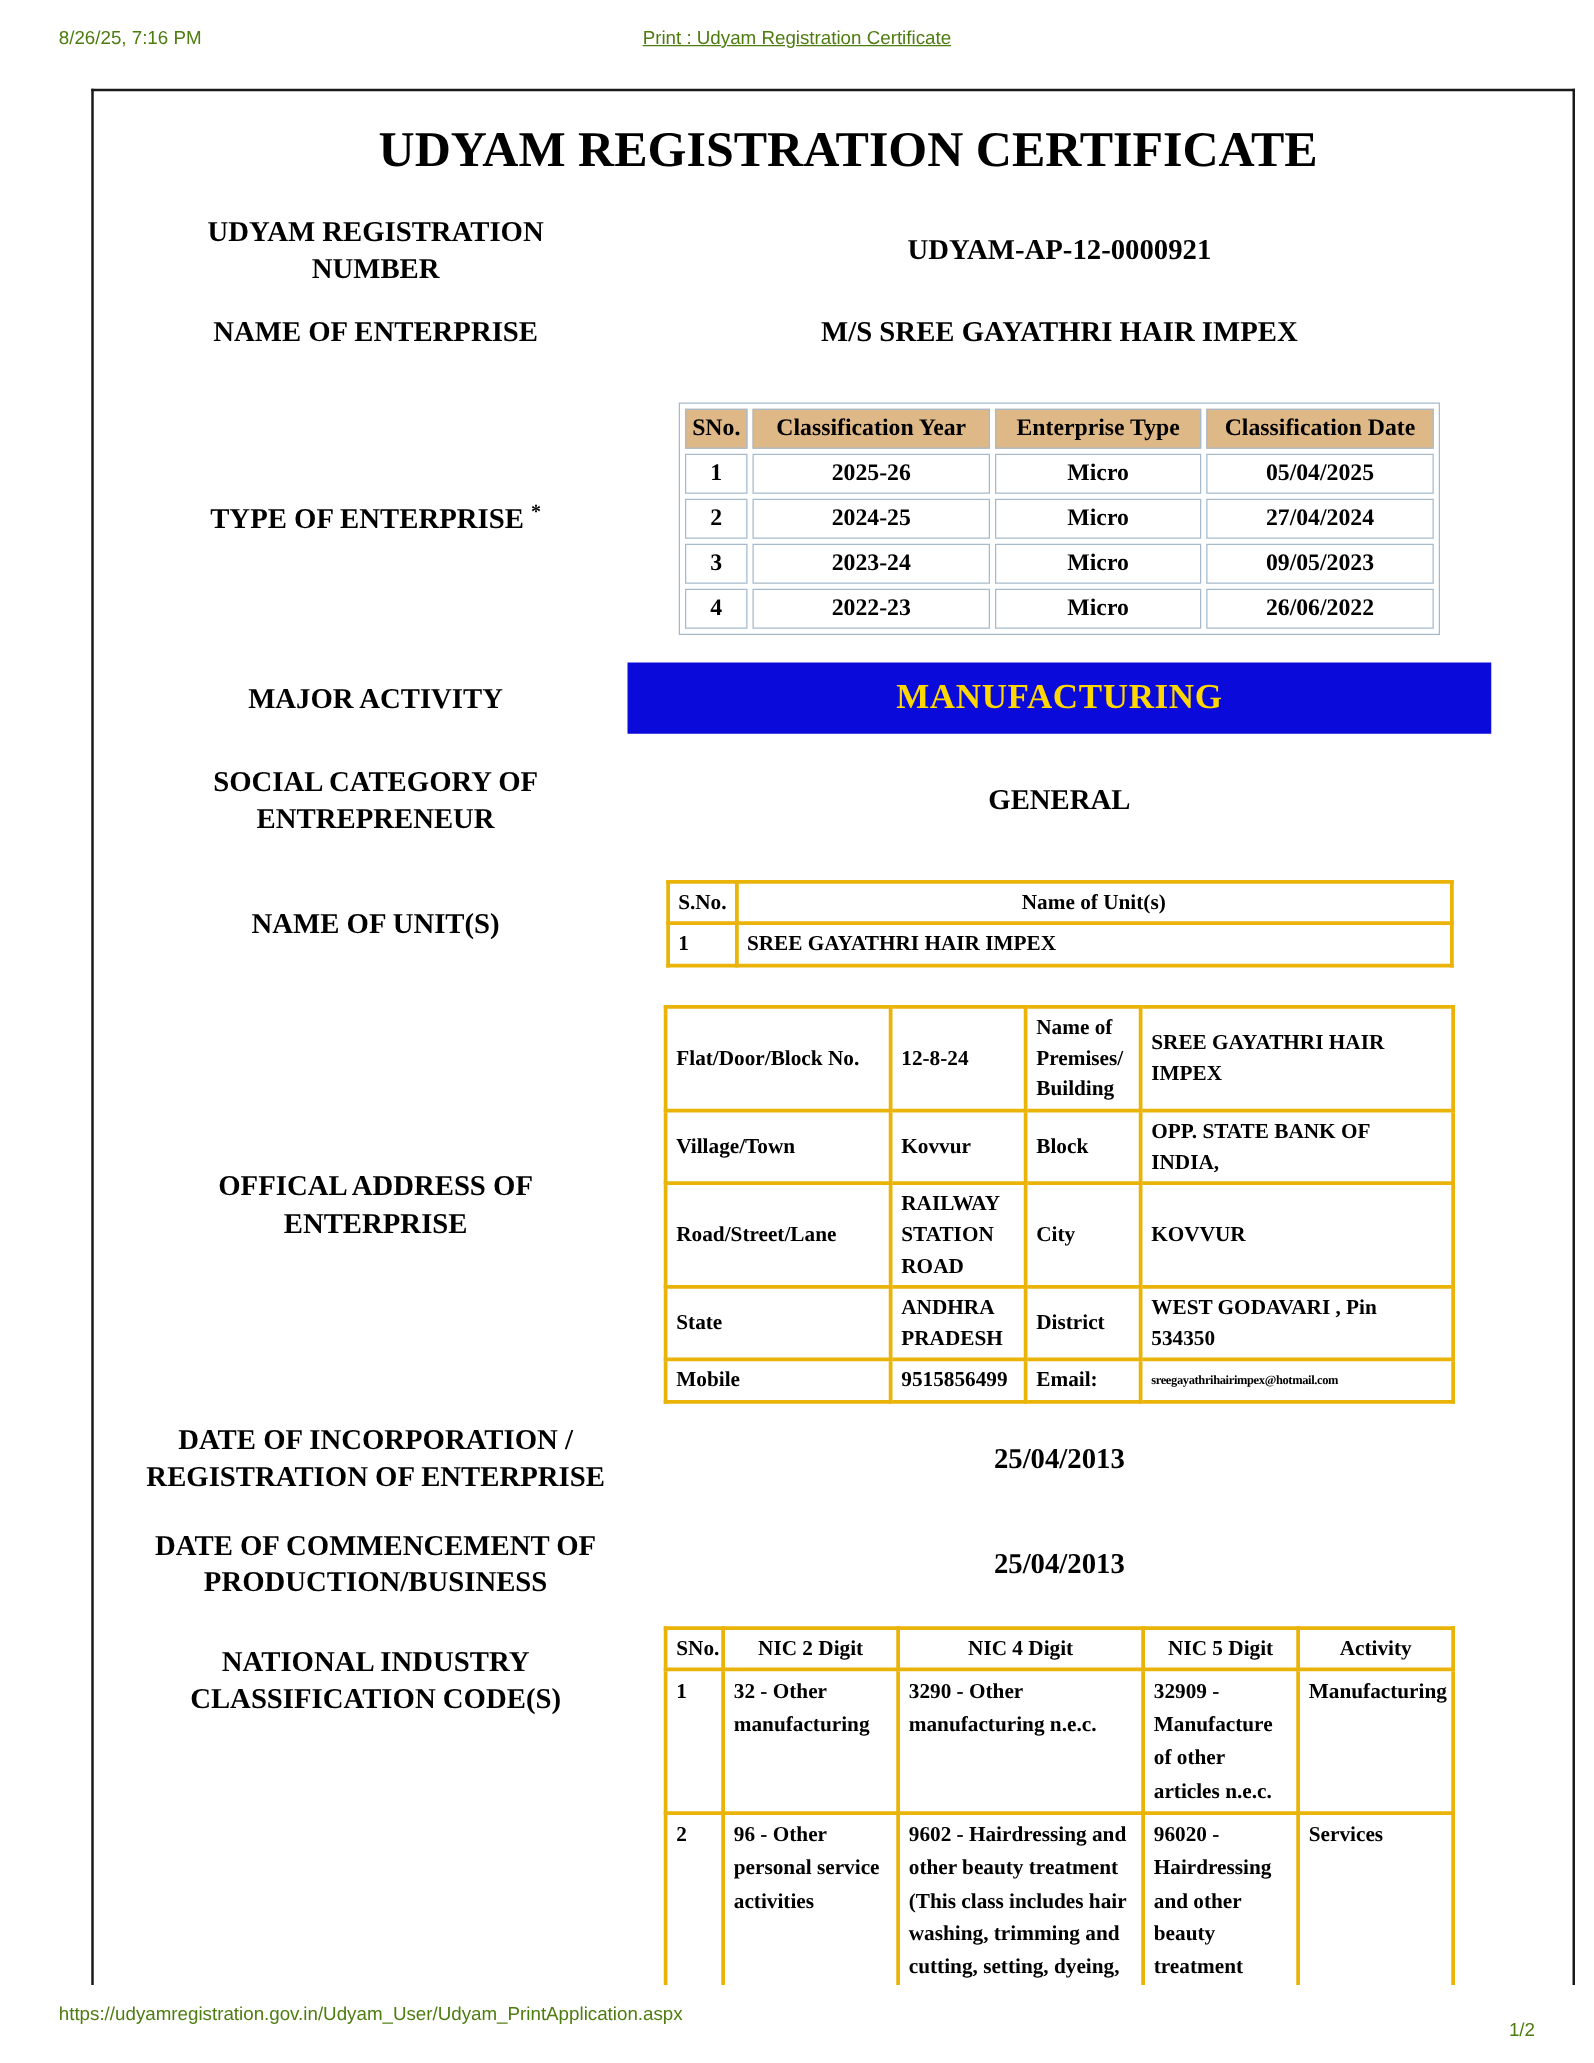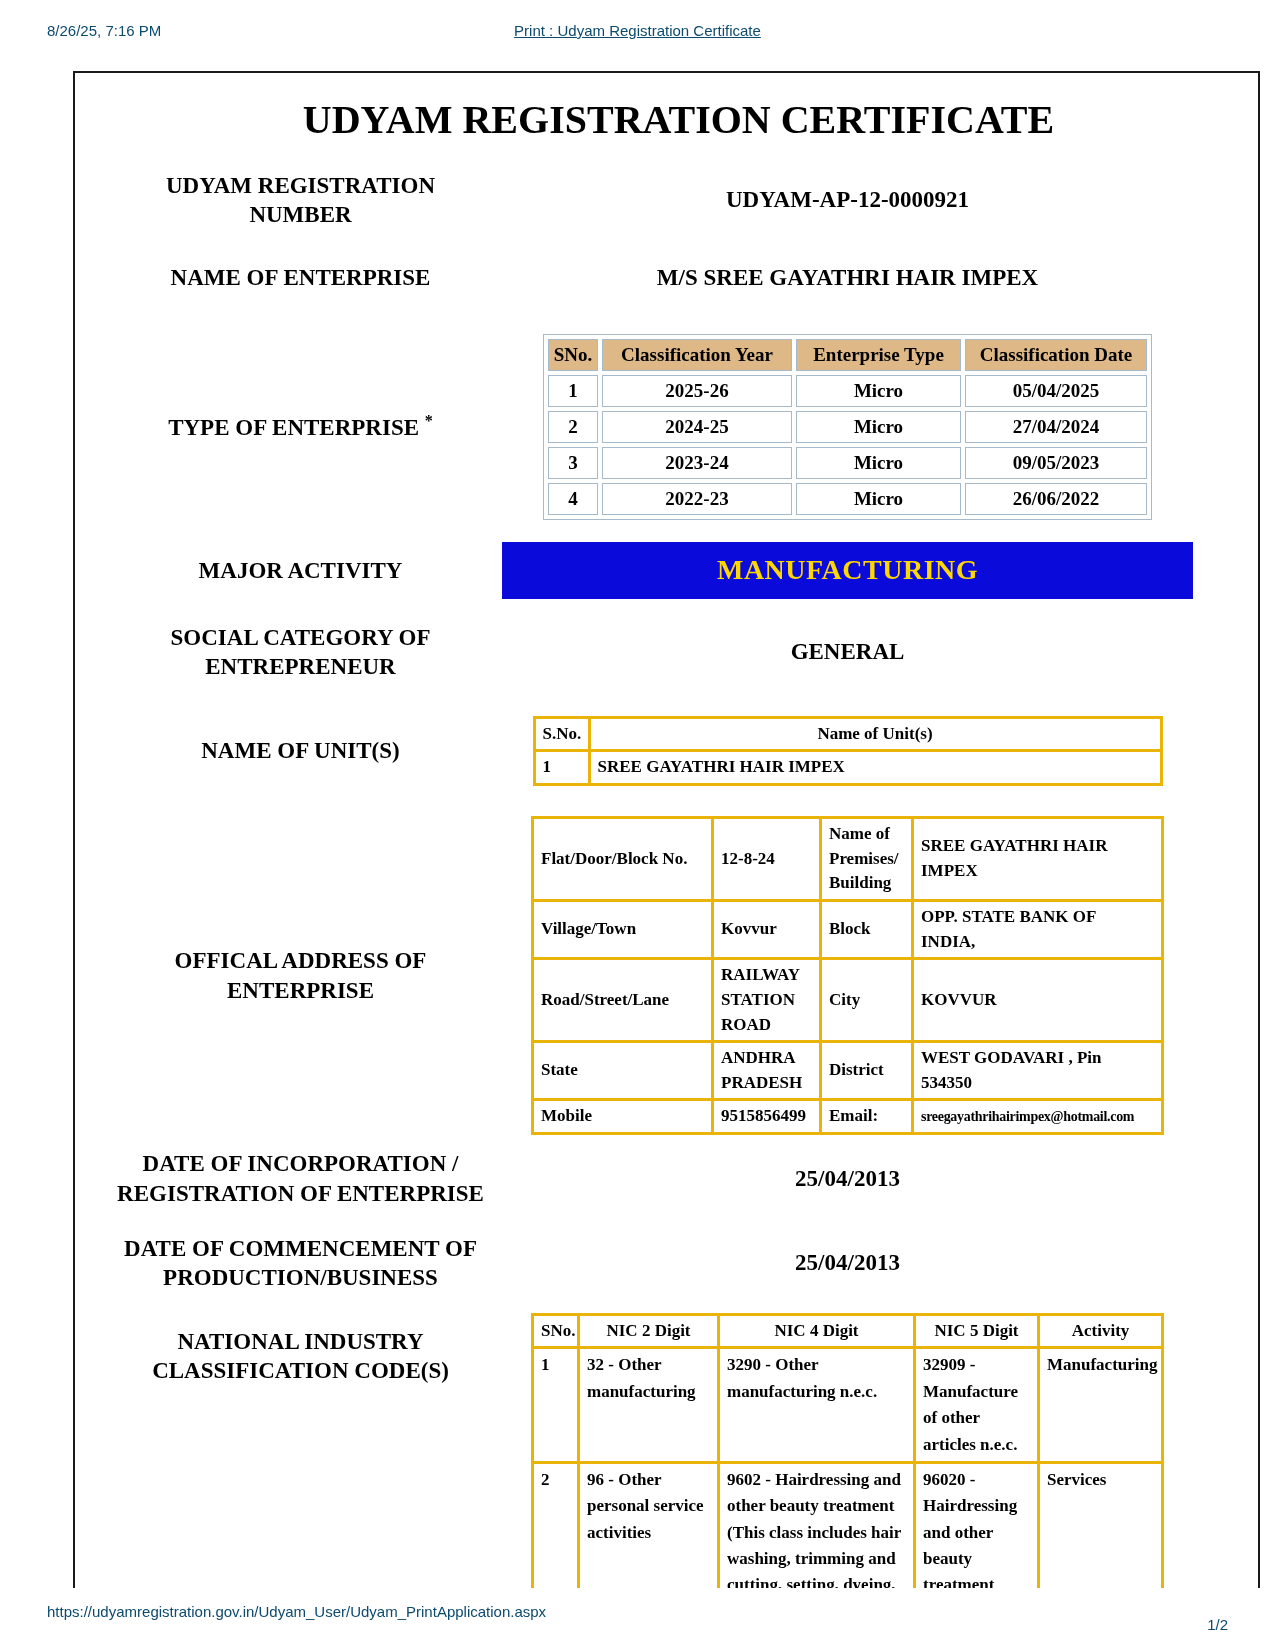--- a/index.html
+++ b/index.html
@@ -3,21 +3,21 @@
 <meta charset="utf-8">
 <style>
   html,body{margin:0;padding:0;}
   body{
     width:1275px;height:1650px;position:relative;background:#ffffff;color:#000;
     font-family:"Liberation Serif",serif;overflow:hidden;
   }
   
   .print-hf{
     position:absolute;left:47px;right:47px;
-    font-family:"Liberation Sans",sans-serif;font-size:15px;color:#0c4a6e;
+    font-family:"Liberation Sans",sans-serif;font-size:15px;color:#4d7c0f;
   }
   .hf-header{top:22px;height:20px;}
   .hf-center{position:absolute;left:0;right:0;text-align:center;text-decoration:underline;}
   .hf-footer{top:1603px;height:20px;}
   .hf-right{position:absolute;right:0;top:0;margin-top:13px;}
 
   
   .cert{
     position:absolute;left:73px;top:71px;width:1187px;height:1517px;
     border:2px solid #1a1a1a;border-bottom:none;overflow:hidden;box-sizing:border-box;padding-left:24px;
@@ -27,21 +27,21 @@
   .row{display:flex;align-items:center;padding-right:65px;}
   .lbl{
     flex:0 0 403px;width:403px;box-sizing:border-box;padding:0 14px;
     text-align:center;font-weight:bold;font-size:23px;line-height:1.28;white-space:pre-line;
   }
   .lbl sup{font-size:16px;vertical-align:super;}
   .val{flex:1;text-align:center;font-weight:bold;font-size:23px;}
   .tc{flex:1;display:flex;justify-content:center;}
 
   .r-reg{margin-top:28px;min-height:34px;}
-  .r-name{margin-top:32px;min-height:32px;align-items:center;}
+  .r-name{margin-top:20px;min-height:32px;align-items:center;}
   .r-type{margin-top:40px;}
   .r-act{margin-top:22px;}
   .r-soc{margin-top:24px;min-height:56px;align-items:center;}
   .r-unit{margin-top:34px;}
   .r-addr{margin-top:30px;}
   .r-dinc{margin-top:14px;min-height:54px;}
   .r-dcom{margin-top:26px;min-height:54px;}
   .r-nic{margin-top:20px;align-items:flex-start;}
   .r-nic .lbl{padding-top:14px;}
 
@@ -64,21 +64,21 @@
   .type-table th{background:var(--header-bg,#deb887);}
 
   
   .dark{
     border-collapse:collapse;width:630px;table-layout:fixed;
     font-size:17px;font-weight:bold;border:2px solid #4d4d4d;background:#fff;
   }
   .dark th,.dark td{border:3px solid #eab308;padding:3px 7px;line-height:1.45;vertical-align:middle;text-align:left;}
   .unit-table .uh-name{text-align:center;}
   .addr-table td{font-size:17px;}
-  .addr-table .email{font-size:14px;letter-spacing:-0.3px;white-space:nowrap;}
+  .addr-table .email{font-size:10px;letter-spacing:-0.3px;white-space:nowrap;}
   .nic-table th{text-align:center;}
   .nic-table th.first{text-align:left;}
   .nic-table td{vertical-align:top;line-height:1.55;}
   .nic-table .tall td{height:270px;}
 </style>
 </head>
 <body>
 
 <div class="print-hf hf-header">
   <span>8/26/25, 7:16 PM</span>

